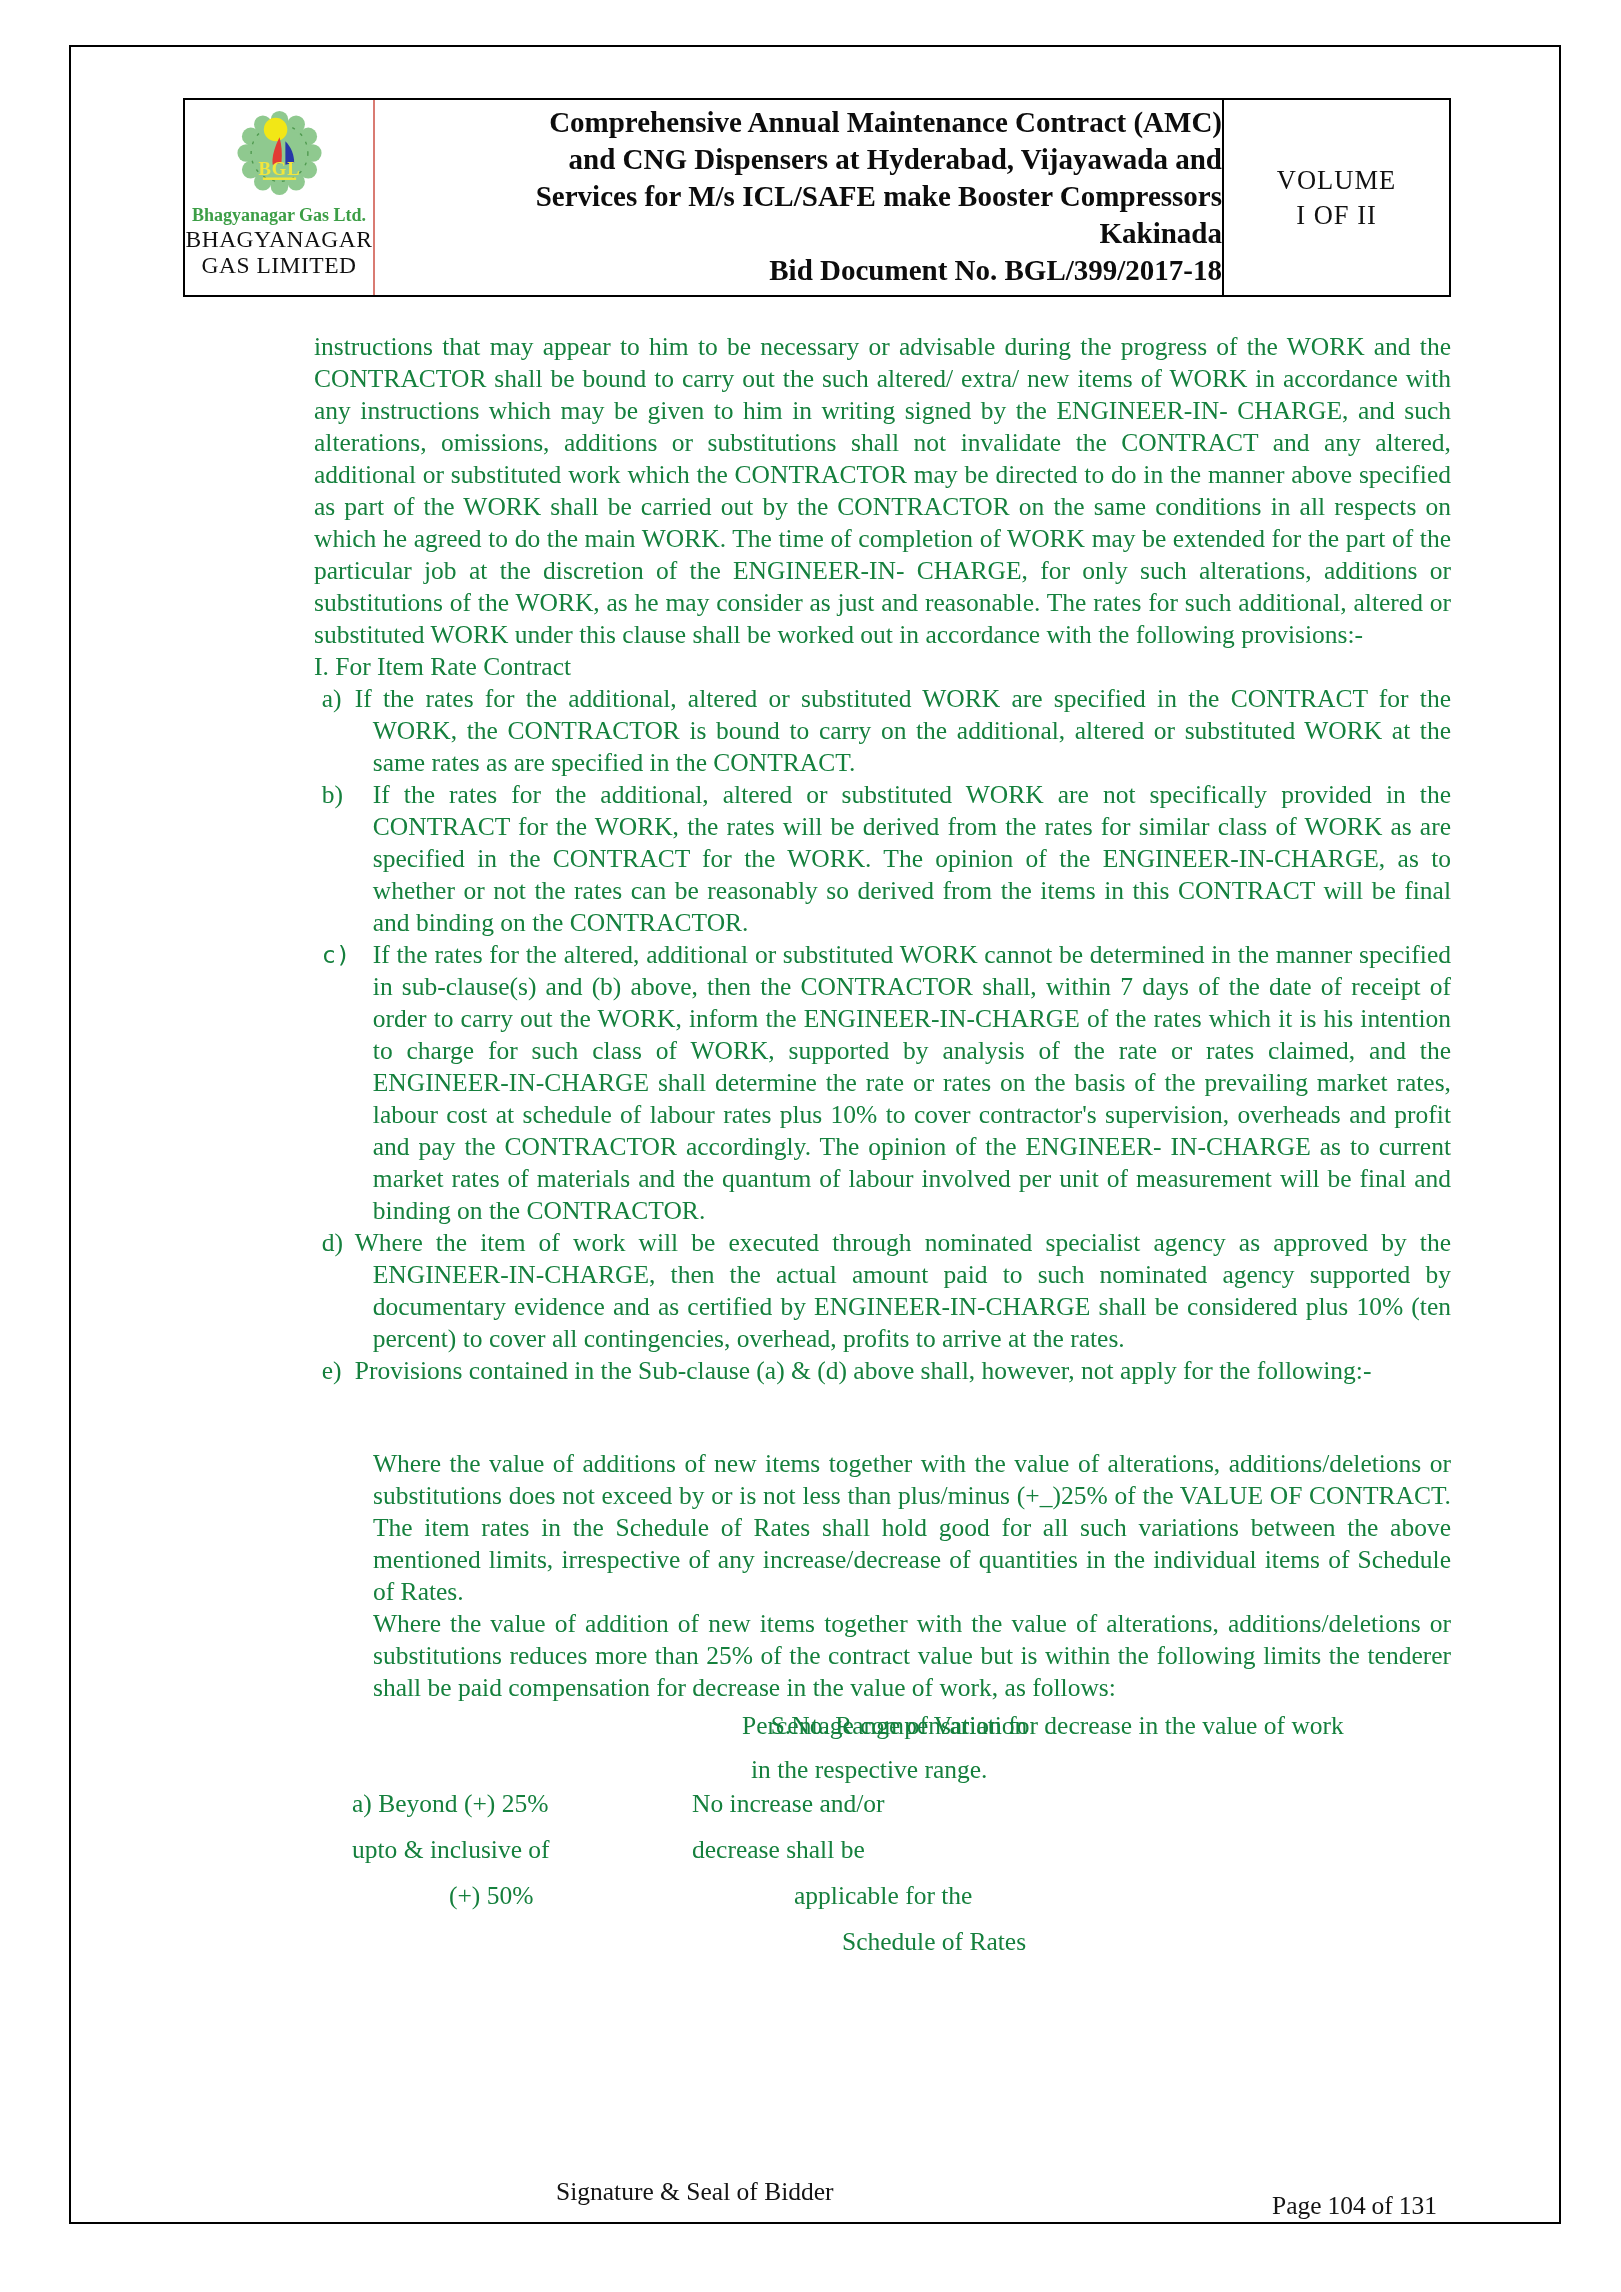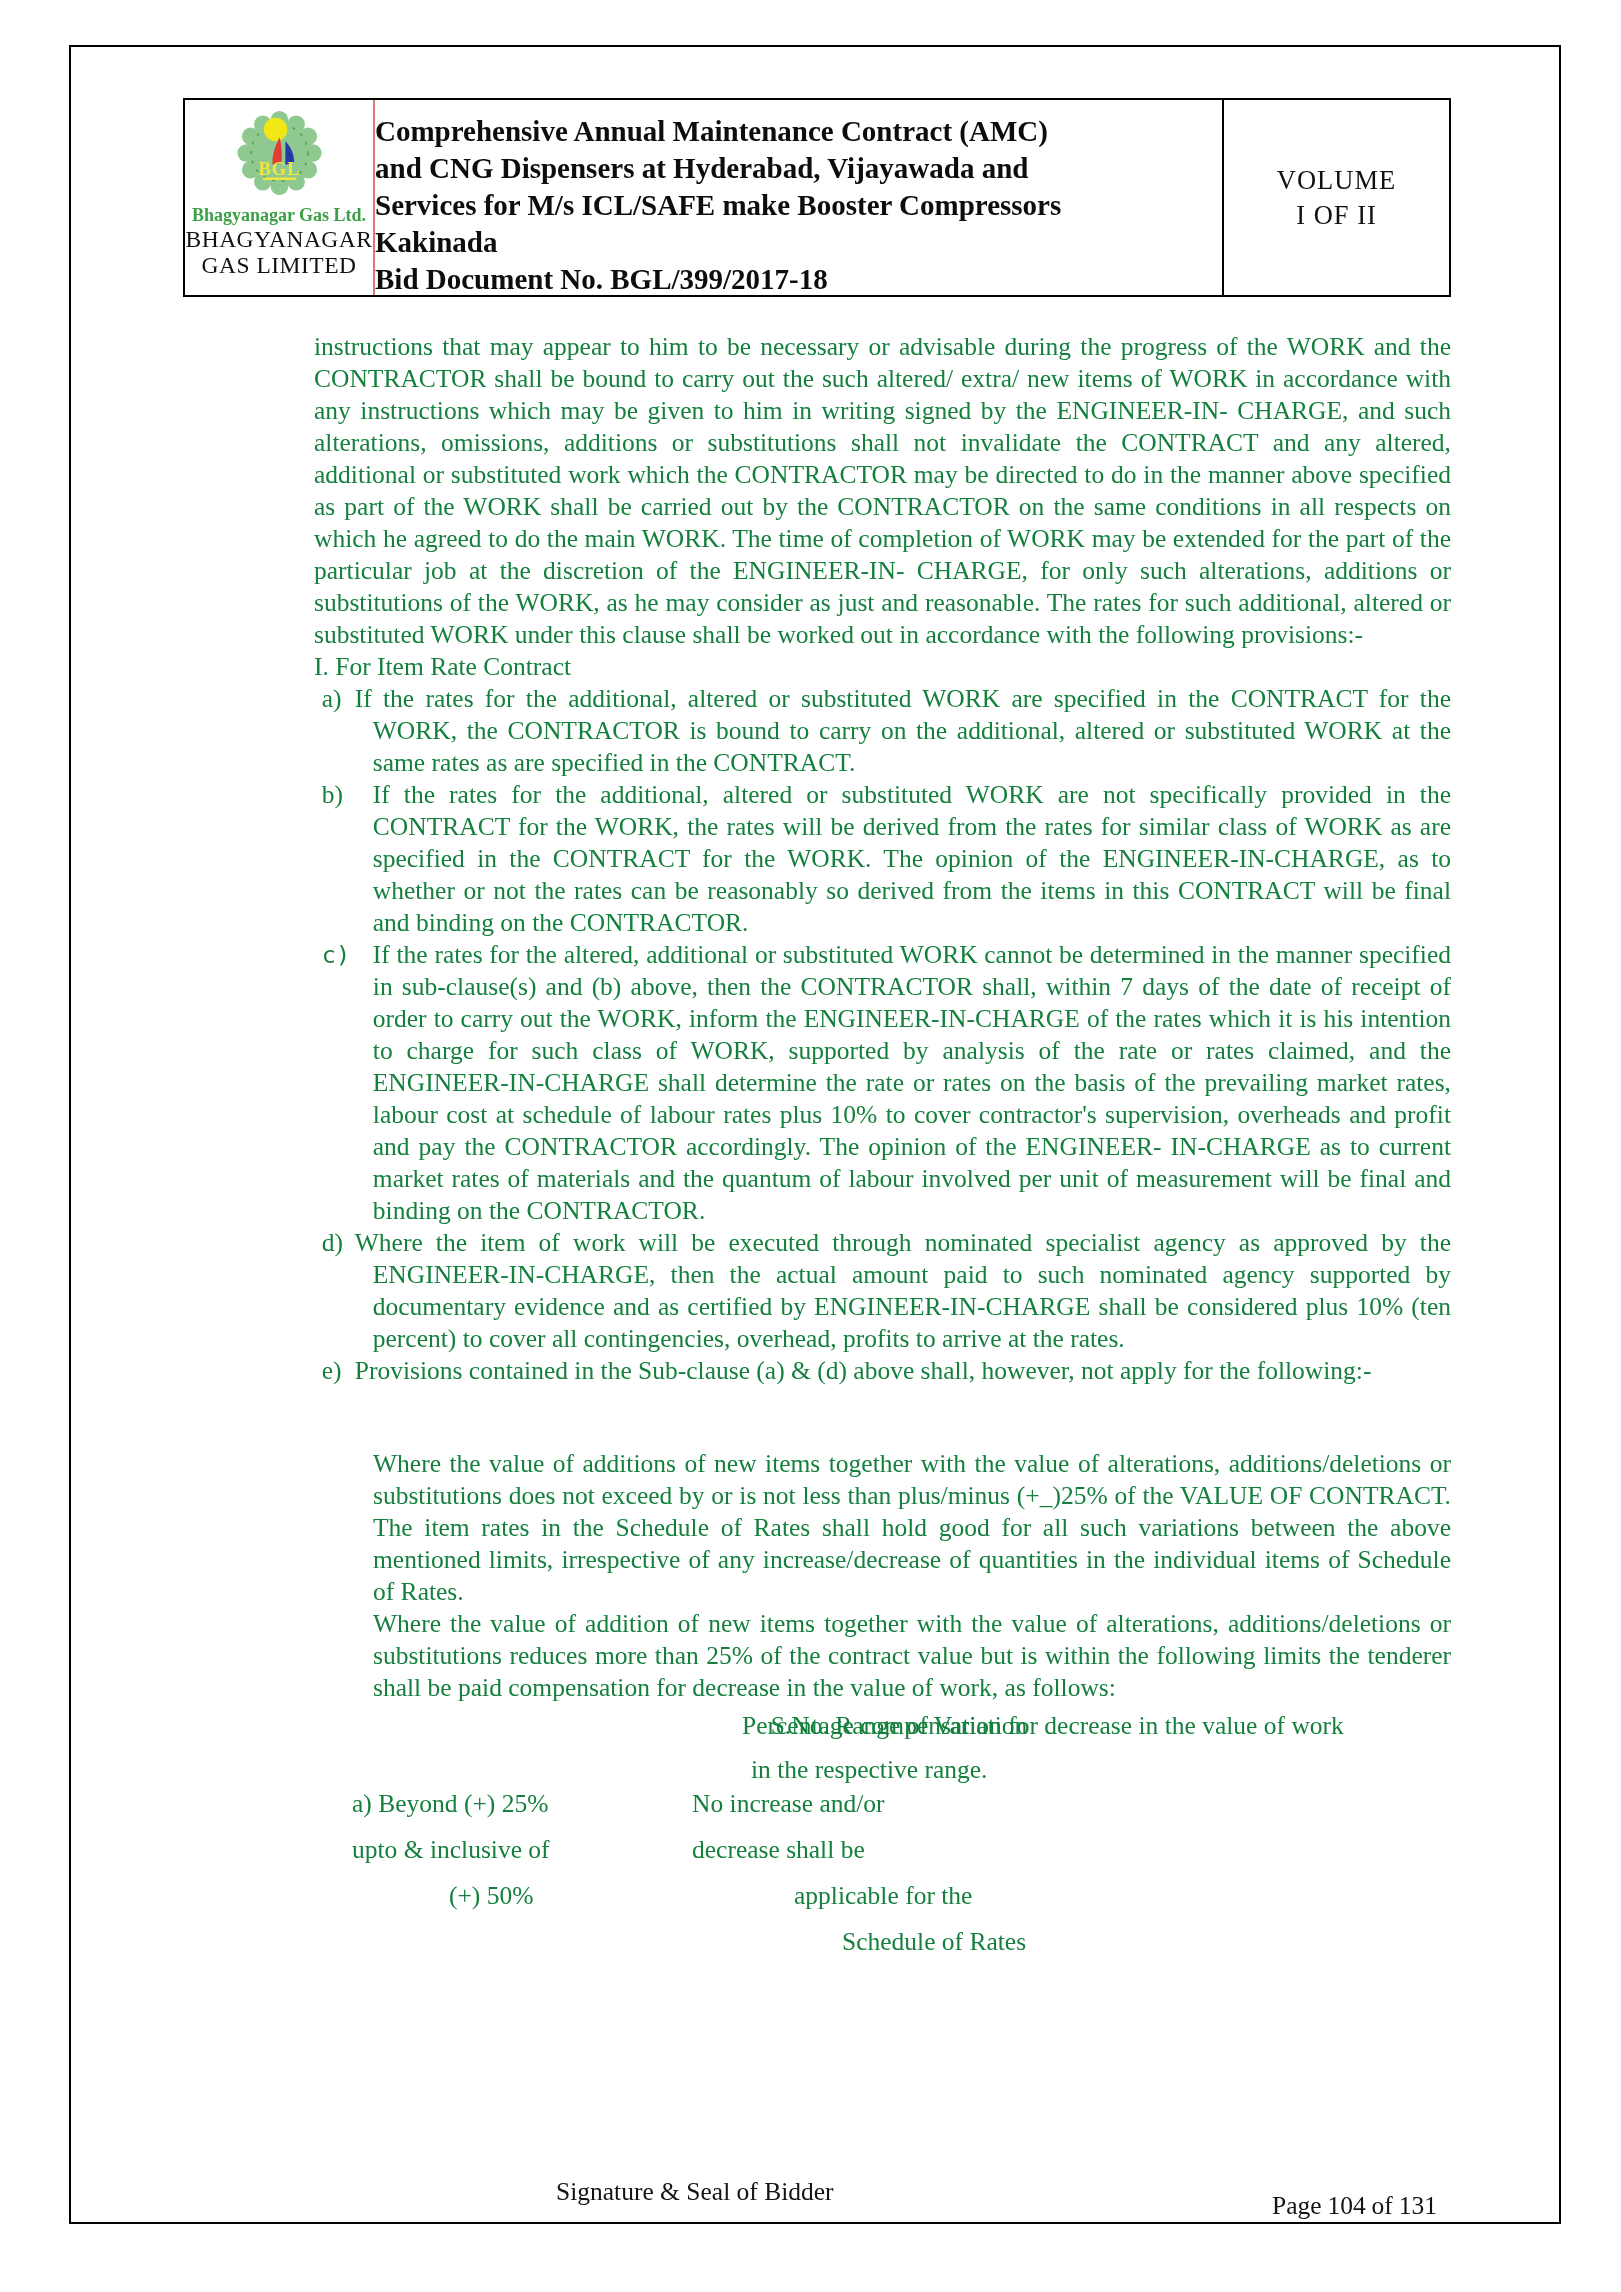--- a/index.html
+++ b/index.html
@@ -7,21 +7,21 @@
           font-family:"Liberation Serif",serif;color:#121212;}
   .page{position:absolute;left:69px;top:45px;width:1492px;height:2179px;
         border:2px solid #000;box-sizing:border-box;background:#fff;}
 
   
   .hdr-table{position:absolute;left:112px;top:51px;width:1268px;height:199px;
              display:flex;border:2px solid #000;box-sizing:border-box;}
   .cell-logo{width:190px;border-right:2px solid #D97B72;box-sizing:border-box;
              text-align:center;overflow:hidden;}
   .cell-title{flex:1;border-right:2px solid #000;box-sizing:border-box;
-              text-align:left;padding-top:13px;}
+              text-align:right;padding-top:4px;}
   .cell-volume{width:225px;display:flex;flex-direction:column;justify-content:center;
                align-items:center;box-sizing:border-box;}
   .logo-svg{width:137px;height:94px;margin-top:6.9px;display:inline-block;}
   .blob-dash{fill:none;stroke:#4f9a4f;stroke-width:1.4;stroke-dasharray:3 7;}
   .bgl-text{font:bold 19px "Liberation Serif",serif;letter-spacing:1px;}
   .logo-caption{font-weight:bold;font-size:18px;color:#3C9E46;margin-top:0px;}
   .org-line{font-size:23.5px;line-height:26.5px;letter-spacing:0.5px;color:#111;}
   .t-line{font-weight:bold;font-size:29px;line-height:37px;color:#0d0d0d;}
   .vol-line{font-size:26.5px;line-height:35px;letter-spacing:1px;color:#111;}
 

